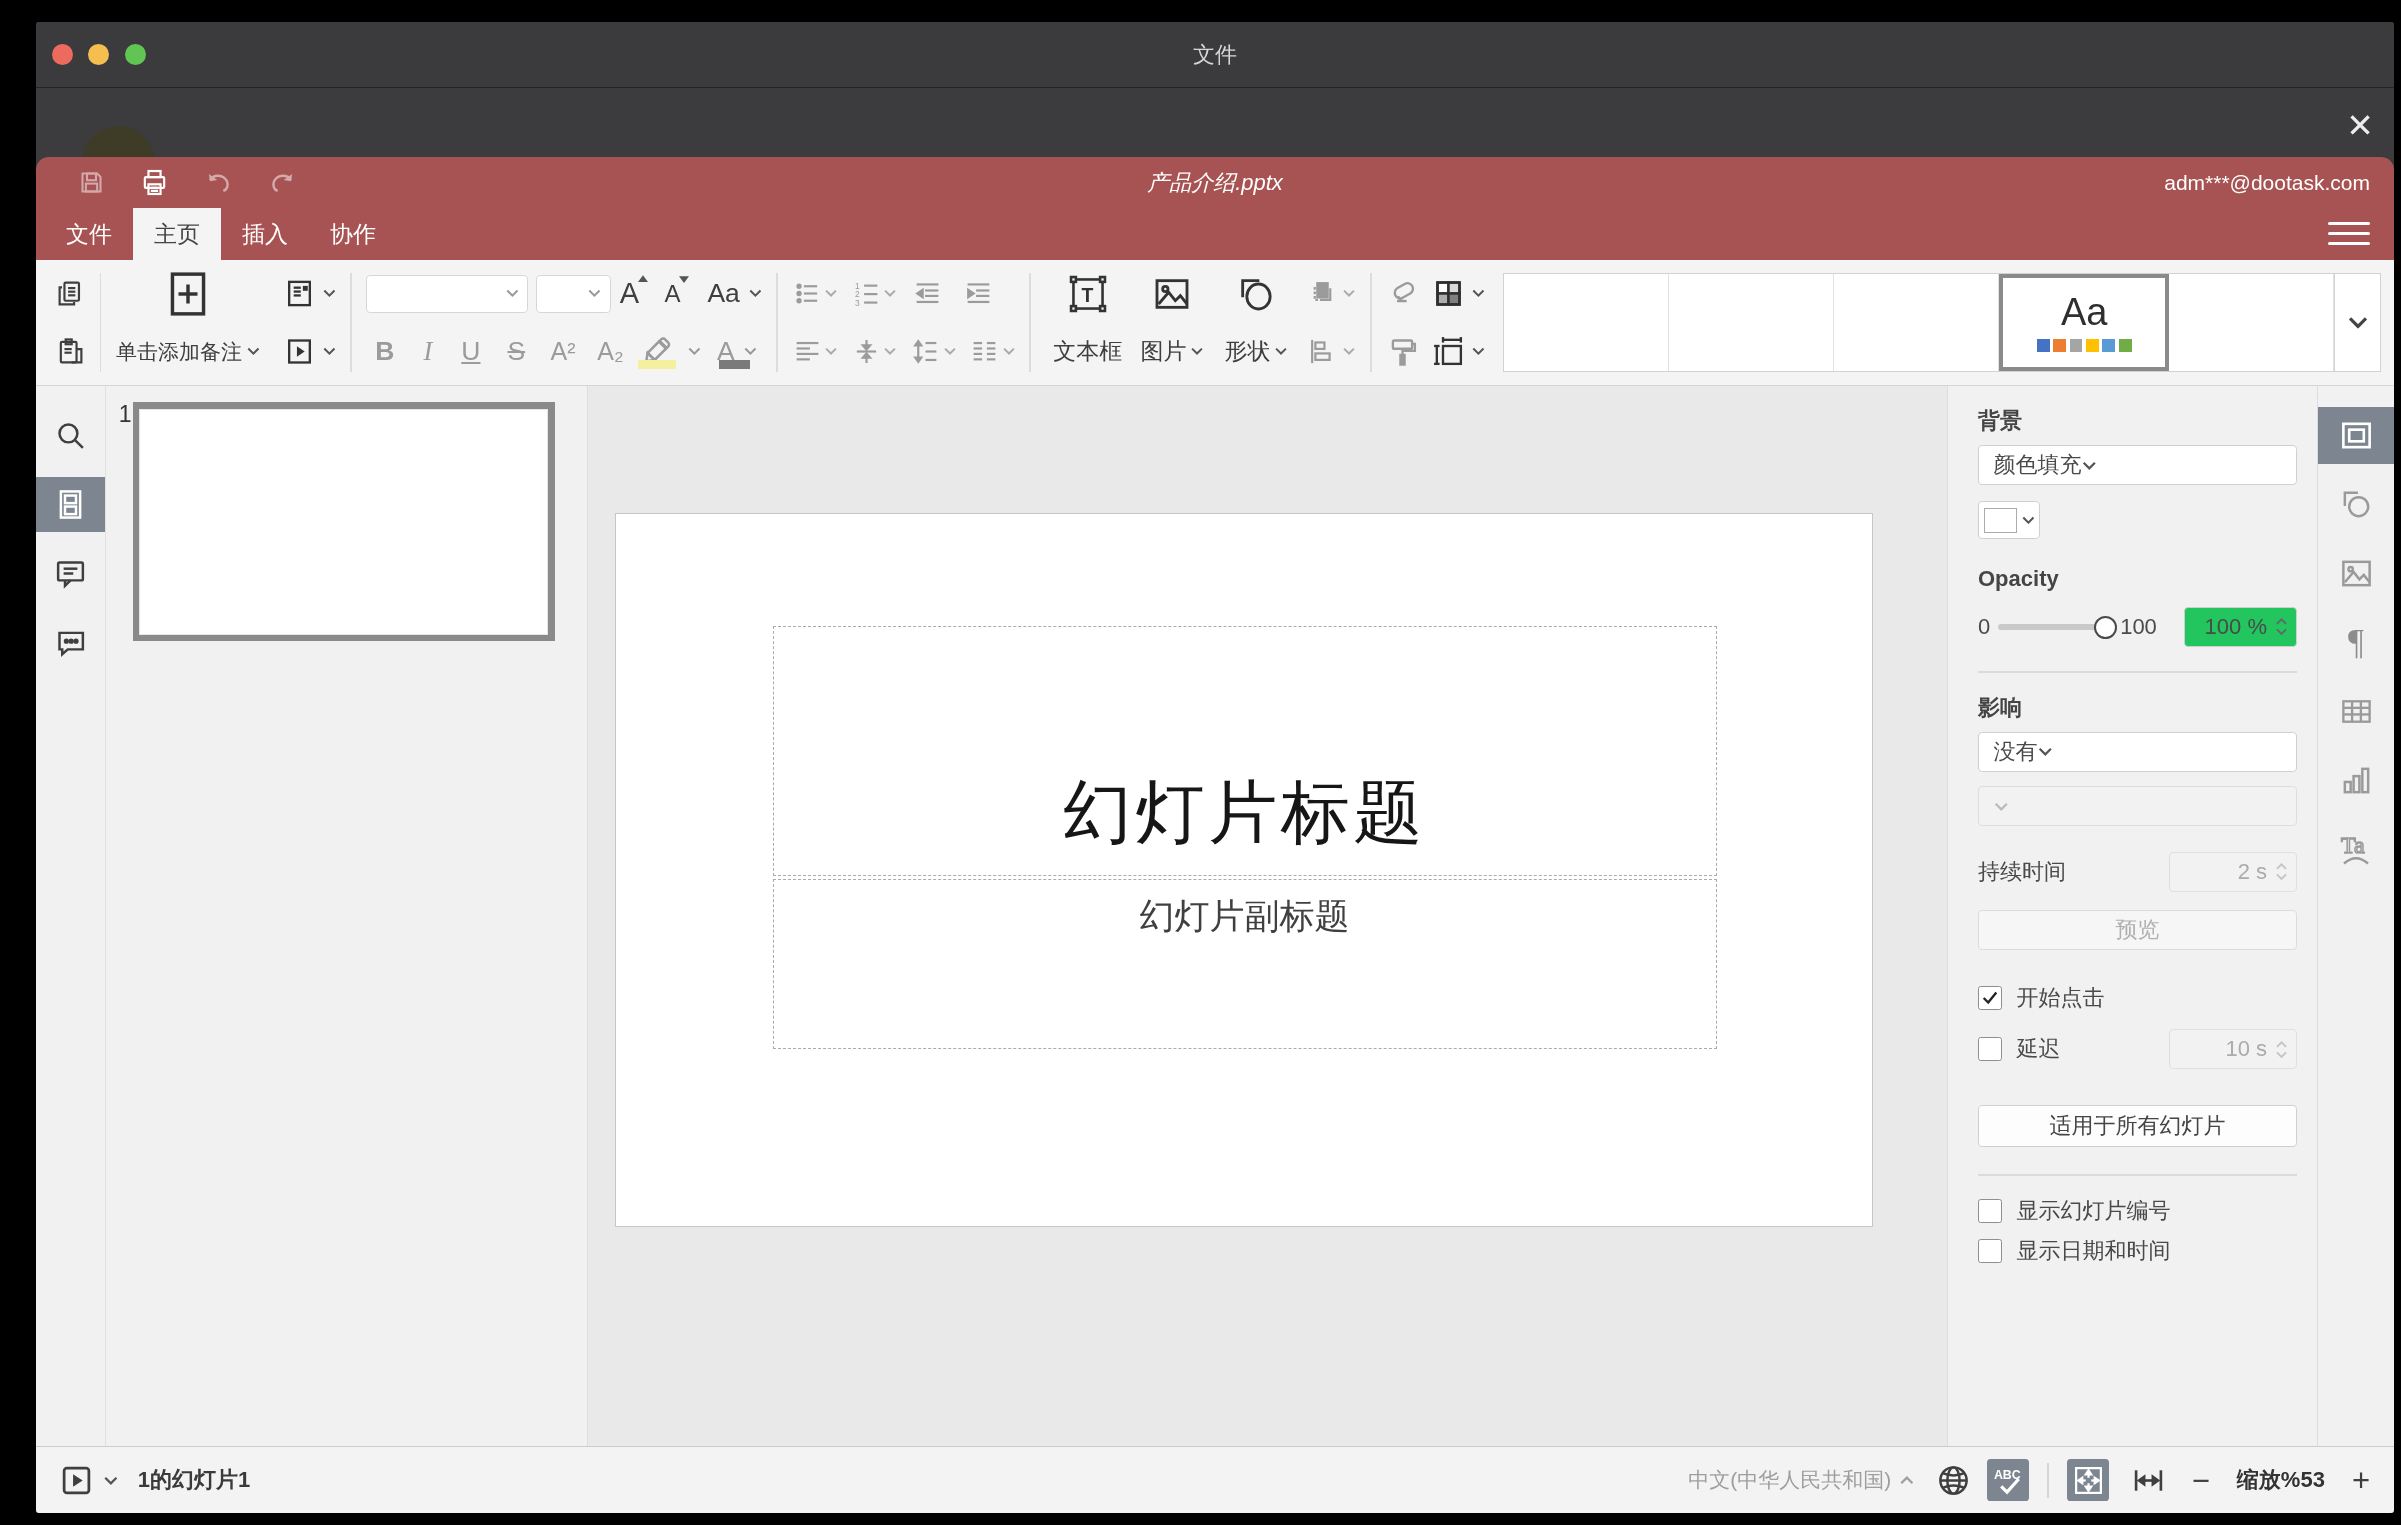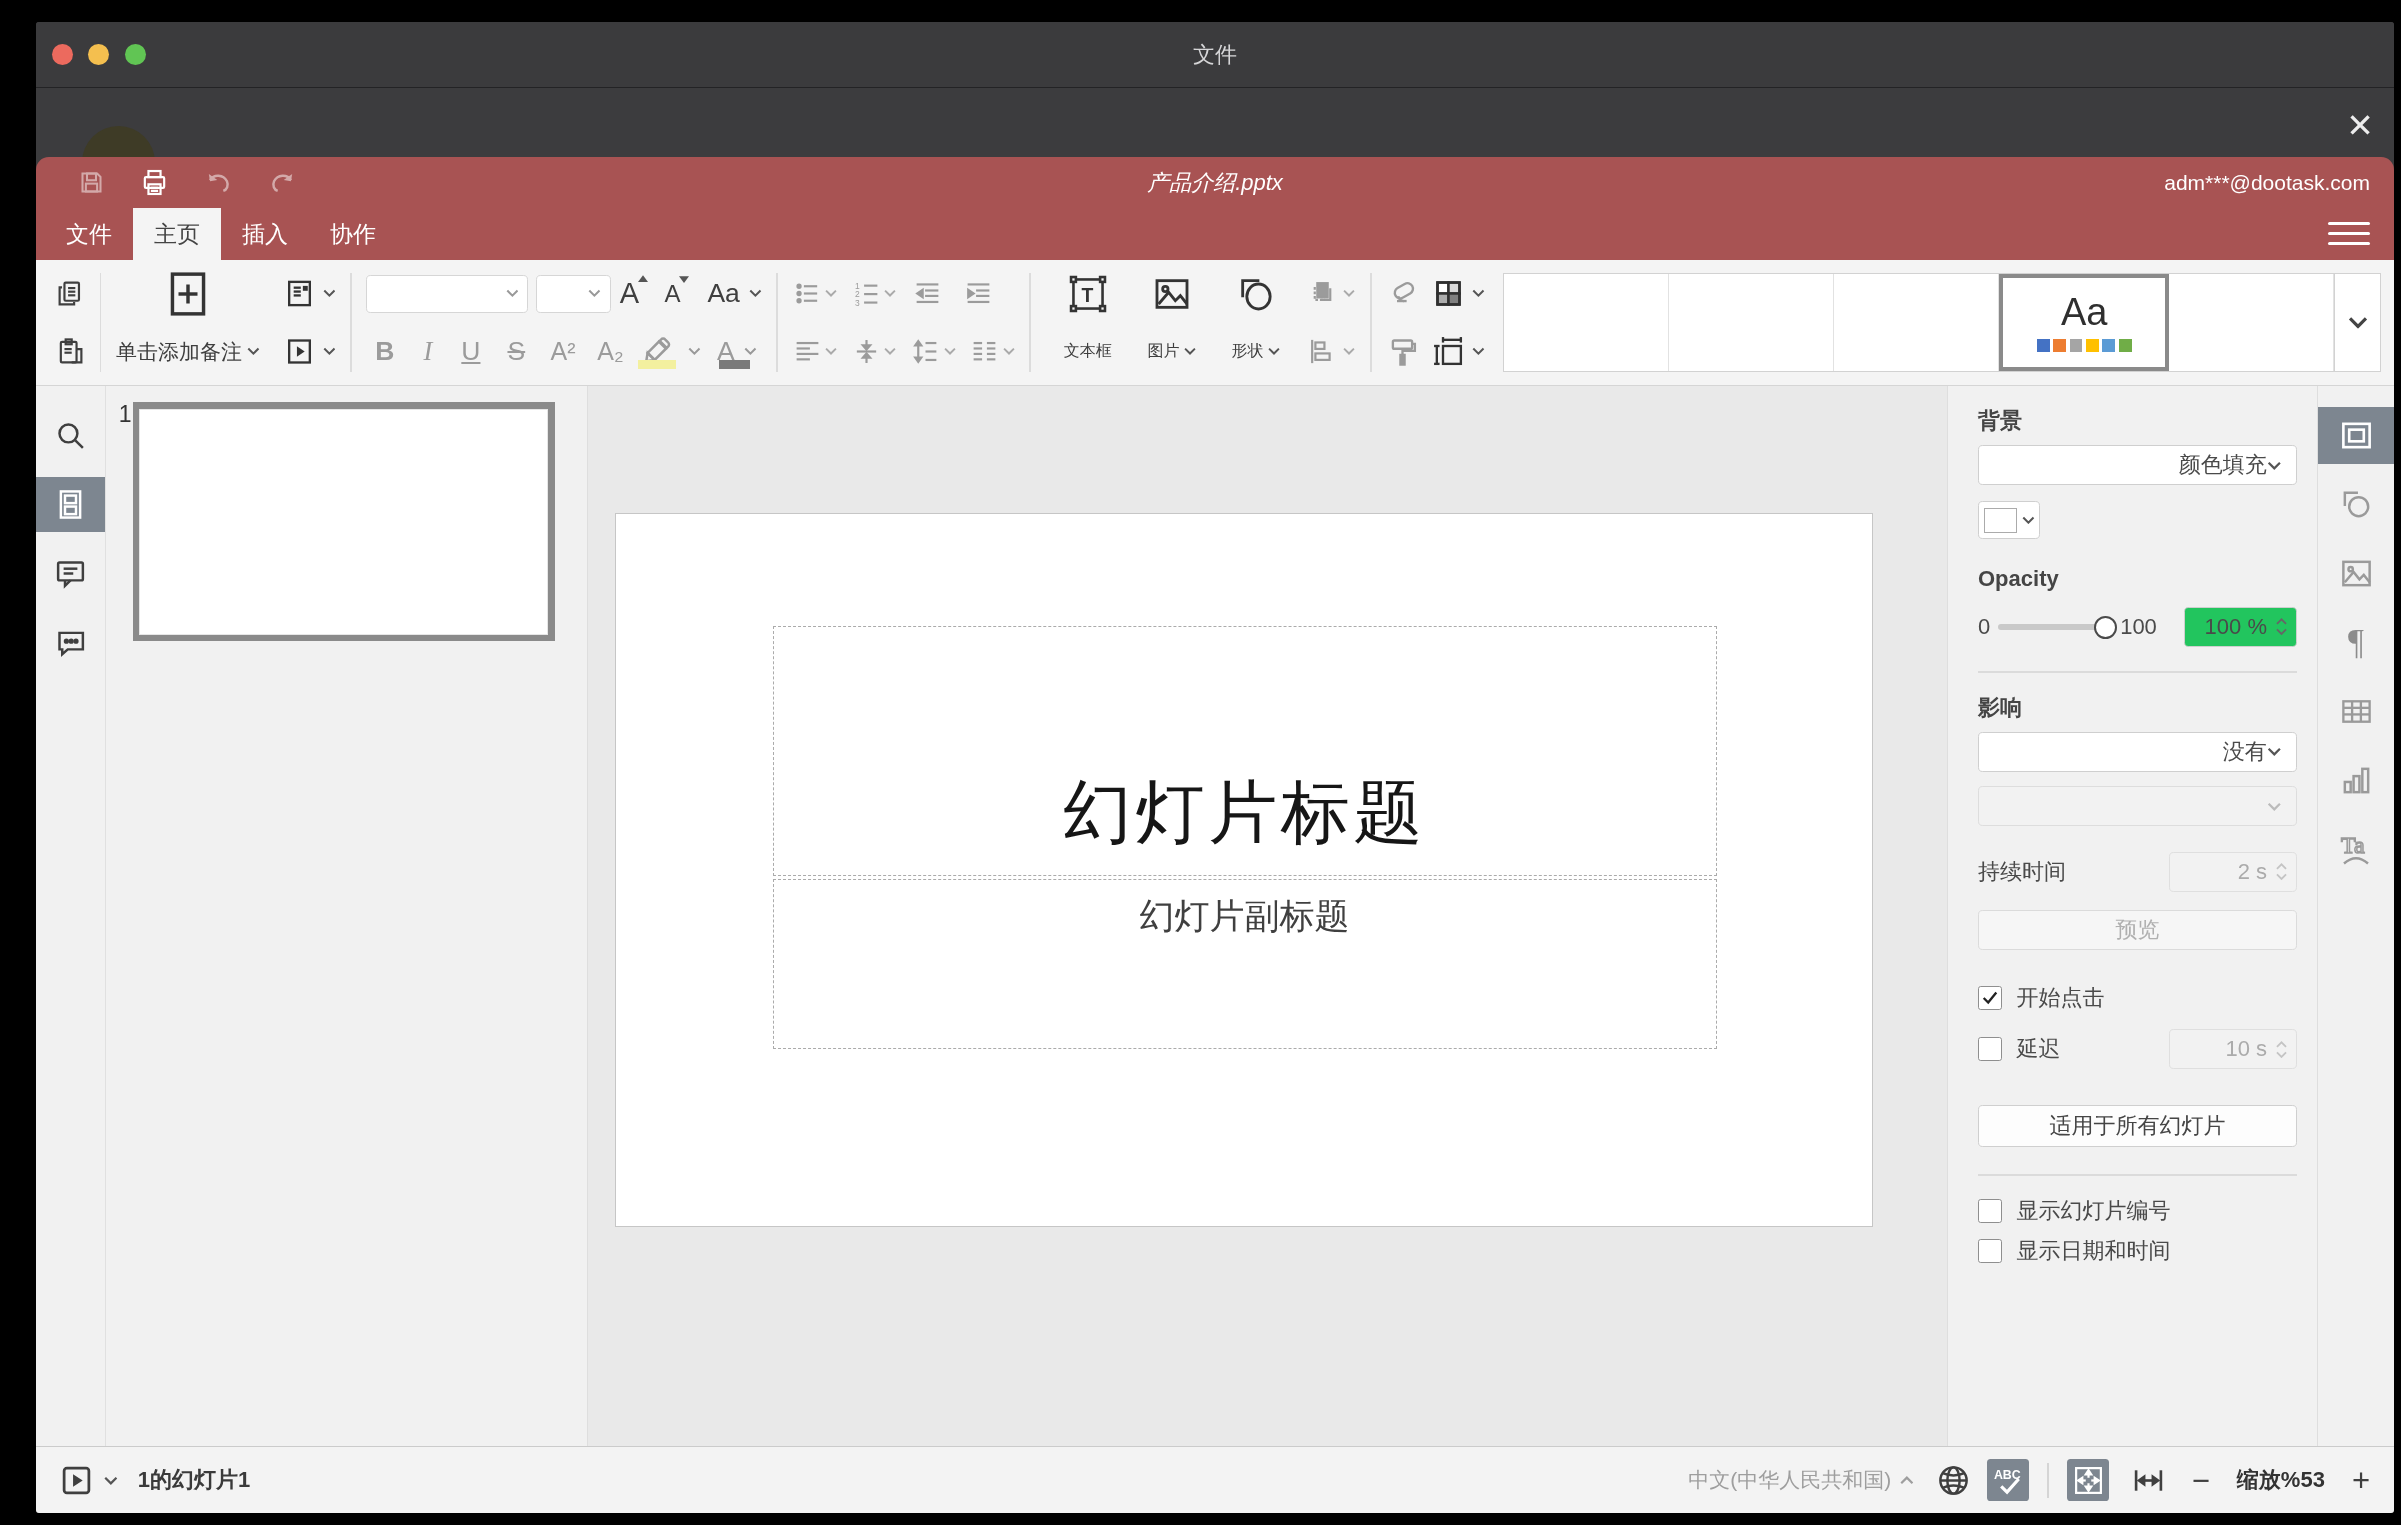--- a/index.html
+++ b/index.html
@@ -36,21 +36,21 @@
   .tb-cell { height:49px; display:flex; align-items:center; }
   .tb-btn { display:flex; align-items:center; justify-content:center; cursor:default; }
   .addslide-col { align-items:center; }
   .addslide-label { font-size:21px; color:#3F3F3F; display:flex; align-items:center; gap:5.5px; white-space:nowrap; }
   .combo { background:#FFF; border:1.8px solid #D6D6D6; border-radius:4.6px; height:38px; display:flex; align-items:center; justify-content:flex-end; padding:0 9px; }
   .glyph-btn { font-size:26.5px; color:#9B9B9B; margin:0 9px; white-space:nowrap; }
   .glyph-dark { color:#3F3F3F; }
   .b{font-weight:bold;} .i{font-style:italic;font-family:"Liberation Serif",serif;} .u{text-decoration:underline;} .s{text-decoration:line-through;}
   .supsub{ font-size:25px; }
   .insert-col { align-items:center; width:84px; }
-  .insert-label { font-size:16px; color:#3F3F3F; display:flex; align-items:center; gap:4.6px; white-space:nowrap; }
+  .insert-label { font-size:23px; color:#3F3F3F; display:flex; align-items:center; gap:4.6px; white-space:nowrap; }
   .pen-wrap { position:relative; margin:0 7.3px; }
   .pen-bar { position:absolute; left:-1.8px; bottom:-1.8px; width:38px; height:9px; background:#F3F09F; }
   .fcol-bar { position:absolute; left:1.8px; bottom:-1.8px; width:31px; height:9px; background:#7A7A7A; }
 
   
   .gallery { flex:1; margin:3.6px 0 3.6px 18px; background:#FFF; border:1.8px solid #D2D2D2; display:flex; }
   .g-cell { flex:1; border-right:1.8px solid #E2E2E2; }
   .g-cell.sel { flex:0 0 170px; border:4.6px solid #8A8A8A; display:flex; flex-direction:column; align-items:center; justify-content:center; gap:7.3px; }
   .g-aa { font-size:38px; color:#2F2F2F; line-height:1; }
   .g-pal { display:flex; gap:3.6px; }
@@ -73,21 +73,21 @@
   .ph { position:absolute; left:157px; width:944px; border:1.8px dashed #ABABAB; display:flex; justify-content:center; }
   .ph-title { top:112px; height:250px; align-items:flex-end; }
   .ph-title span { font-size:69px; color:#161616; margin-bottom:16.4px; letter-spacing:3.6px; }
   .ph-sub { top:365px; height:170px; align-items:flex-start; }
   .ph-sub span { font-size:35px; color:#404040; margin-top:12.8px; }
   .notes { height:74px; background:#DFDFDF; border-top:1.8px solid #C9C9C9; display:flex; align-items:center; padding-left:33px; font-size:24px; color:#1F1F1F; }
 
   
   .rpanel { width:370px; background:#F1F1F1; border-left:1.8px solid #DEDEDE; padding:20px 20px 0 30px; flex:0 0 auto; font-size:22px; color:#4A4A4A; }
   .sec-label { font-weight:bold; color:#454545; }
-  .select { margin-top:9px; height:40px; background:#FFF; border:1.8px solid #CFCFCF; border-radius:4.6px; display:flex; align-items:center; padding:0 14.6px; justify-content:flex-end; }
+  .select { margin-top:9px; height:40px; background:#FFF; border:1.8px solid #CFCFCF; border-radius:4.6px; display:flex; align-items:center; padding:0 14.6px; justify-content:flex-start; }
   .select.disabled { background:#F2F2F2; border-color:#DDDDDD; color:#B0B0B0; }
   .swatch-btn { margin-top:16.4px; width:62px; height:38px; background:#FFF; border:1.8px solid #CFCFCF; border-radius:4.6px; display:flex; align-items:center; }
   .swatch { width:33px; height:25.5px; background:#FFF; border:1.8px solid #ABABAB; margin-left:4.6px; }
   .slider-row { margin-top:14.6px; display:flex; align-items:center; }
   .track { position:relative; width:108px; height:6.4px; background:#C9C9C9; border-radius:3.6px; margin-left:7.3px; }
   .knob { position:absolute; right:-11px; top:-8.2px; width:23px; height:23px; border-radius:50%; background:#FFF; border:2.7px solid #4A4A4A; }
   .spin { height:40px; background:#22c55e; border:1.8px solid #CFCFCF; border-radius:4.6px; display:flex; align-items:center; justify-content:flex-end; padding:0 9px; gap:9px; }
   .spin.disabled { background:#F2F2F2; border-color:#DFDFDF; color:#ABABAB; }
   .spin .arrows { display:flex; flex-direction:column; gap:2.7px; }
   .divider { height:1.8px; background:#DBDBDB; margin-top:24px; }

